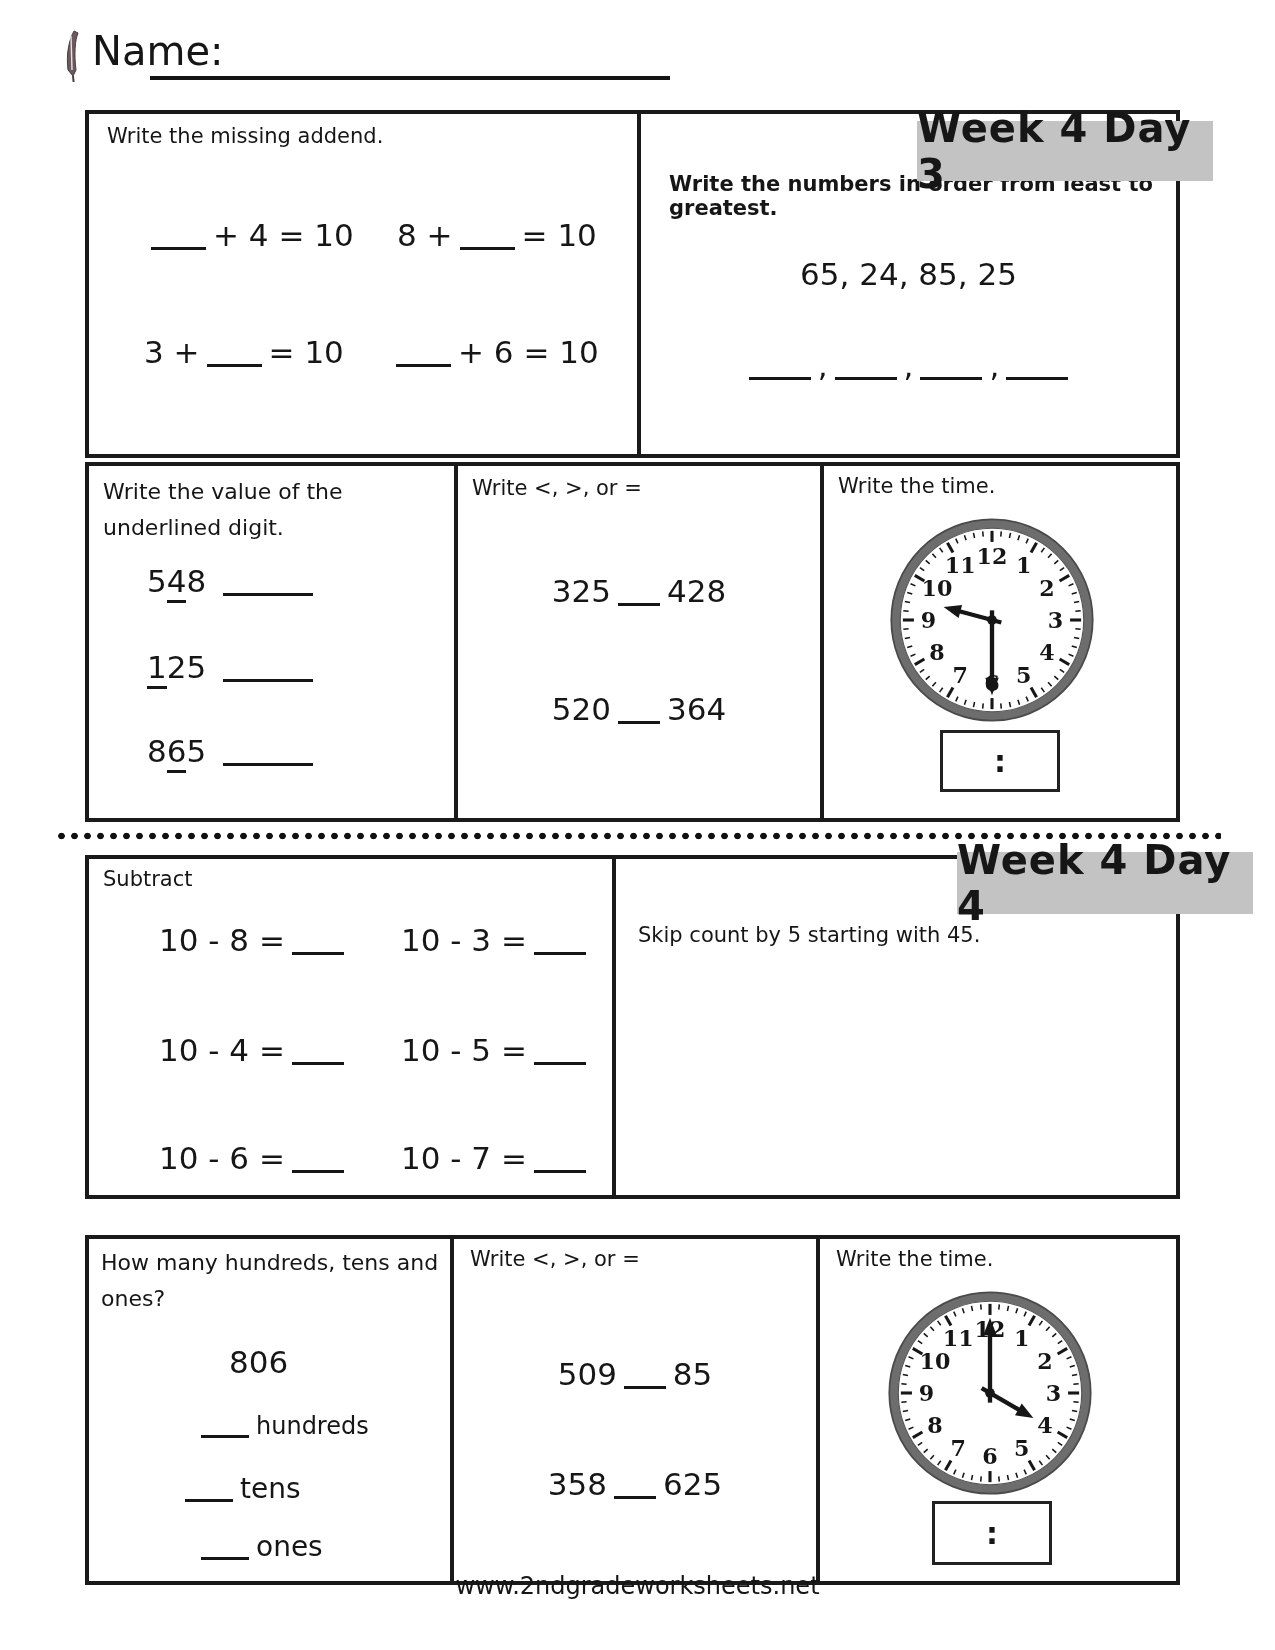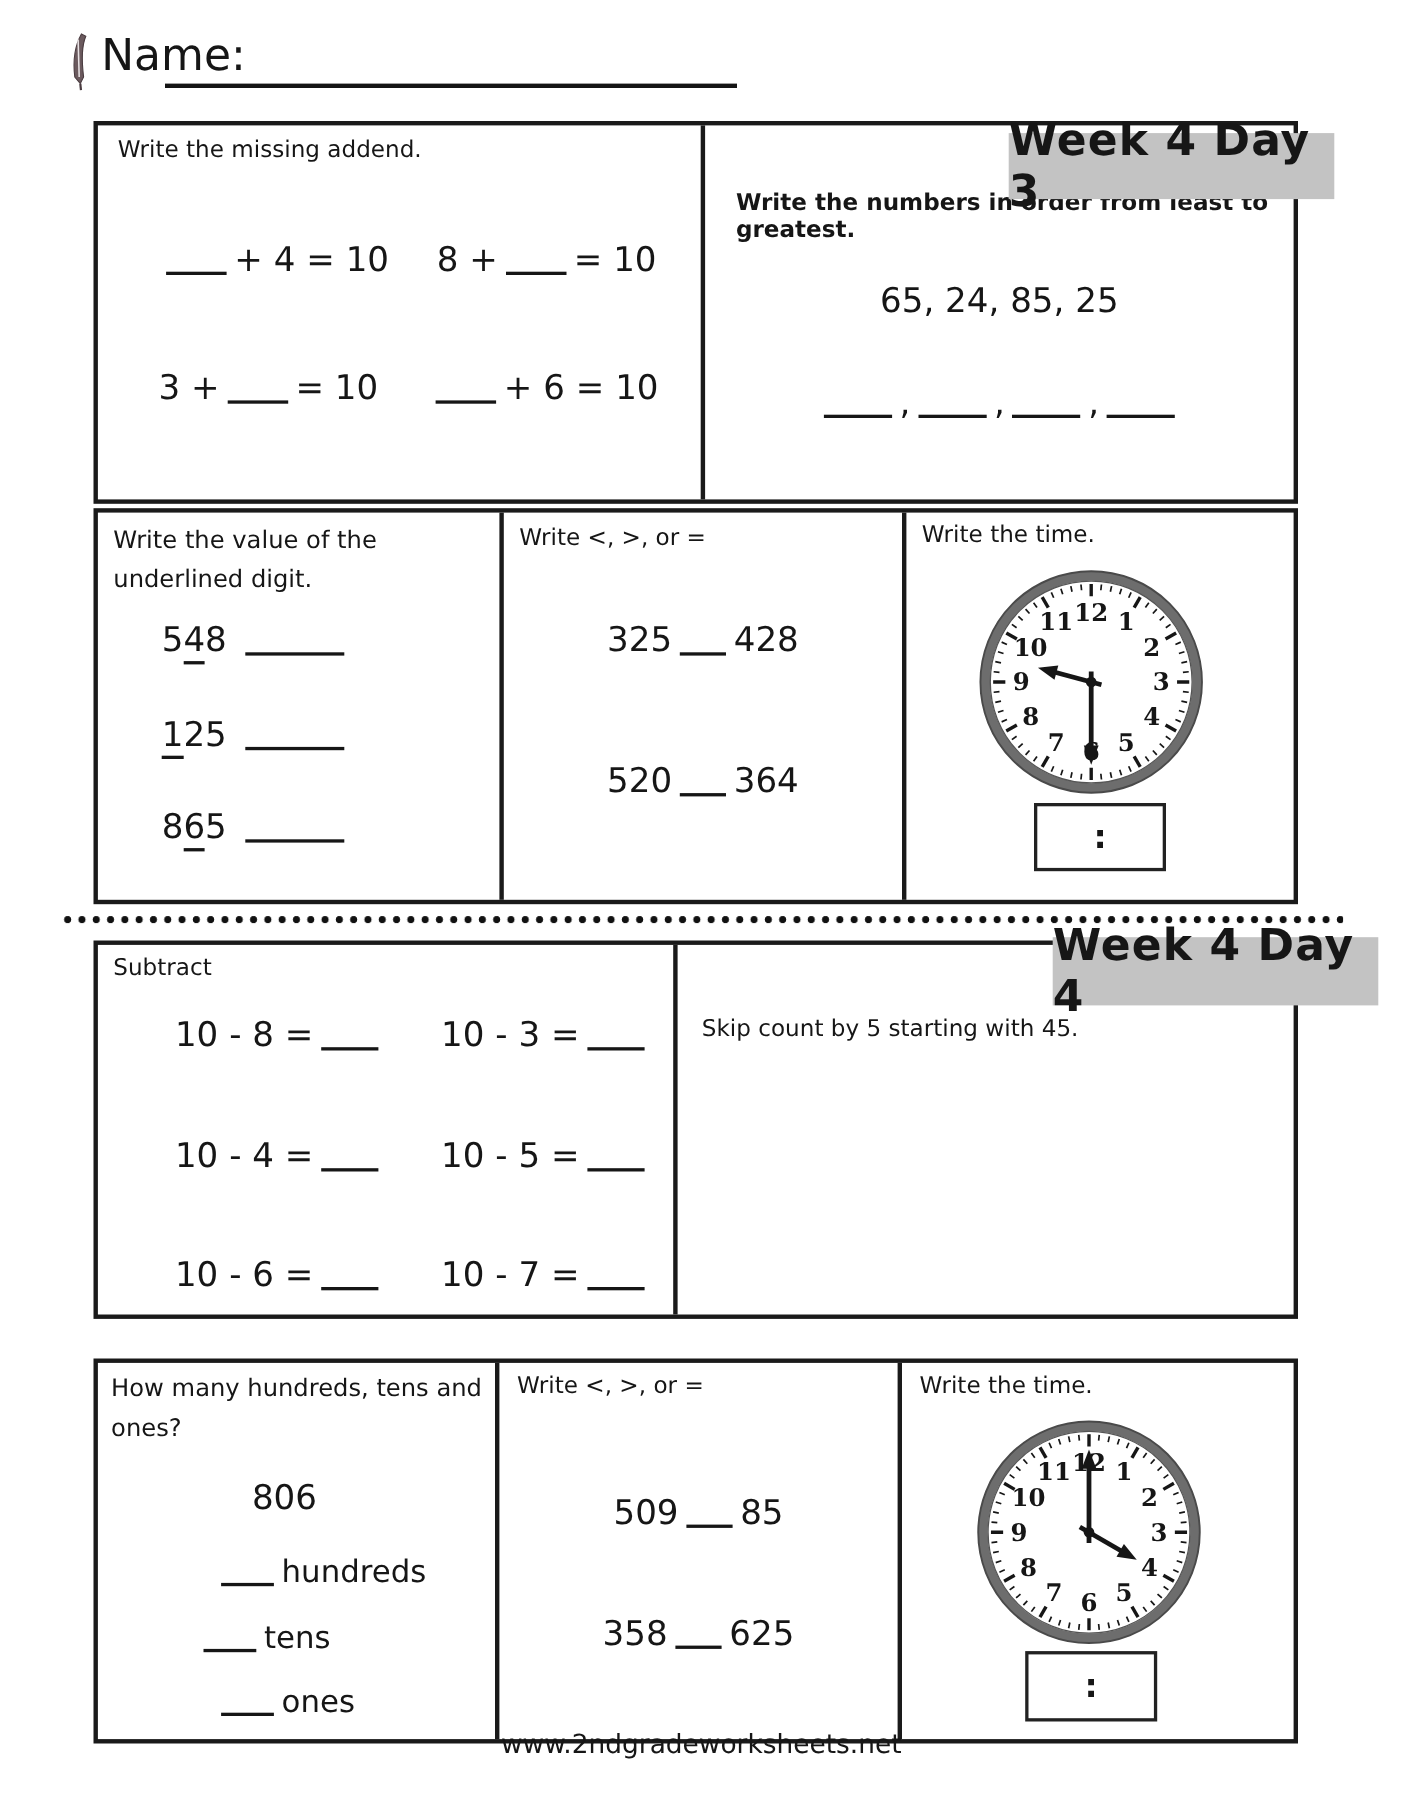--- a/index.html
+++ b/index.html
@@ -101,21 +101,21 @@
       <span class="blank w90"></span>
     </div>
     <div class="abs prob" style="left:58px;top:262px;">
       <span>8</span><span class="u">6</span><span>5</span>
       <span class="blank w90"></span>
     </div>
   </div>
 
   <div class="cell" style="left:369px;width:362px;">
     <div class="abs label" style="left:14px;top:10px;">Write &lt;, &gt;, or =</div>
-    <div class="abs prob centered" style="left:0;right:0;top:92px;text-align:center;">
+    <div class="abs prob centered" style="left:0;right:0;top:102px;text-align:center;">
       <span>325</span><span class="blank w42"></span><span>428</span>
     </div>
     <div class="abs prob centered" style="left:0;right:0;top:220px;">
       <span>520</span><span class="blank w42"></span><span>364</span>
     </div>
   </div>
 
   <div class="cell" style="left:735px;right:0;">
     <div class="abs label" style="left:14px;top:8px;">Write the time.</div>
     <svg class="abs" style="left:62px;top:48px;width:212px;height:212px;" viewBox="-110 -110 220 220">
@@ -233,21 +233,21 @@
 <div class="rowbox" id="row4">
   <div class="vdiv" style="left:361px;"></div>
   <div class="vdiv" style="left:727px;"></div>
 
   <div class="cell" style="left:0;width:361px;">
     <div class="abs label2" style="left:12px;top:6px;">
       <div>How many hundreds, tens and</div>
       <div>ones?</div>
     </div>
     <div class="abs prob" style="left:140px;top:105px;">806</div>
-    <div class="abs" style="left:105px;top:168px;font-size:28px;">
+    <div class="abs" style="left:105px;top:168px;font-size:24px;">
       <span class="blank w48"></span><span>hundreds</span>
     </div>
     <div class="abs" style="left:89px;top:228px;font-size:28px;">
       <span class="blank w48"></span><span>tens</span>
     </div>
     <div class="abs" style="left:105px;top:286px;font-size:28px;">
       <span class="blank w48"></span><span>ones</span>
     </div>
   </div>
 

